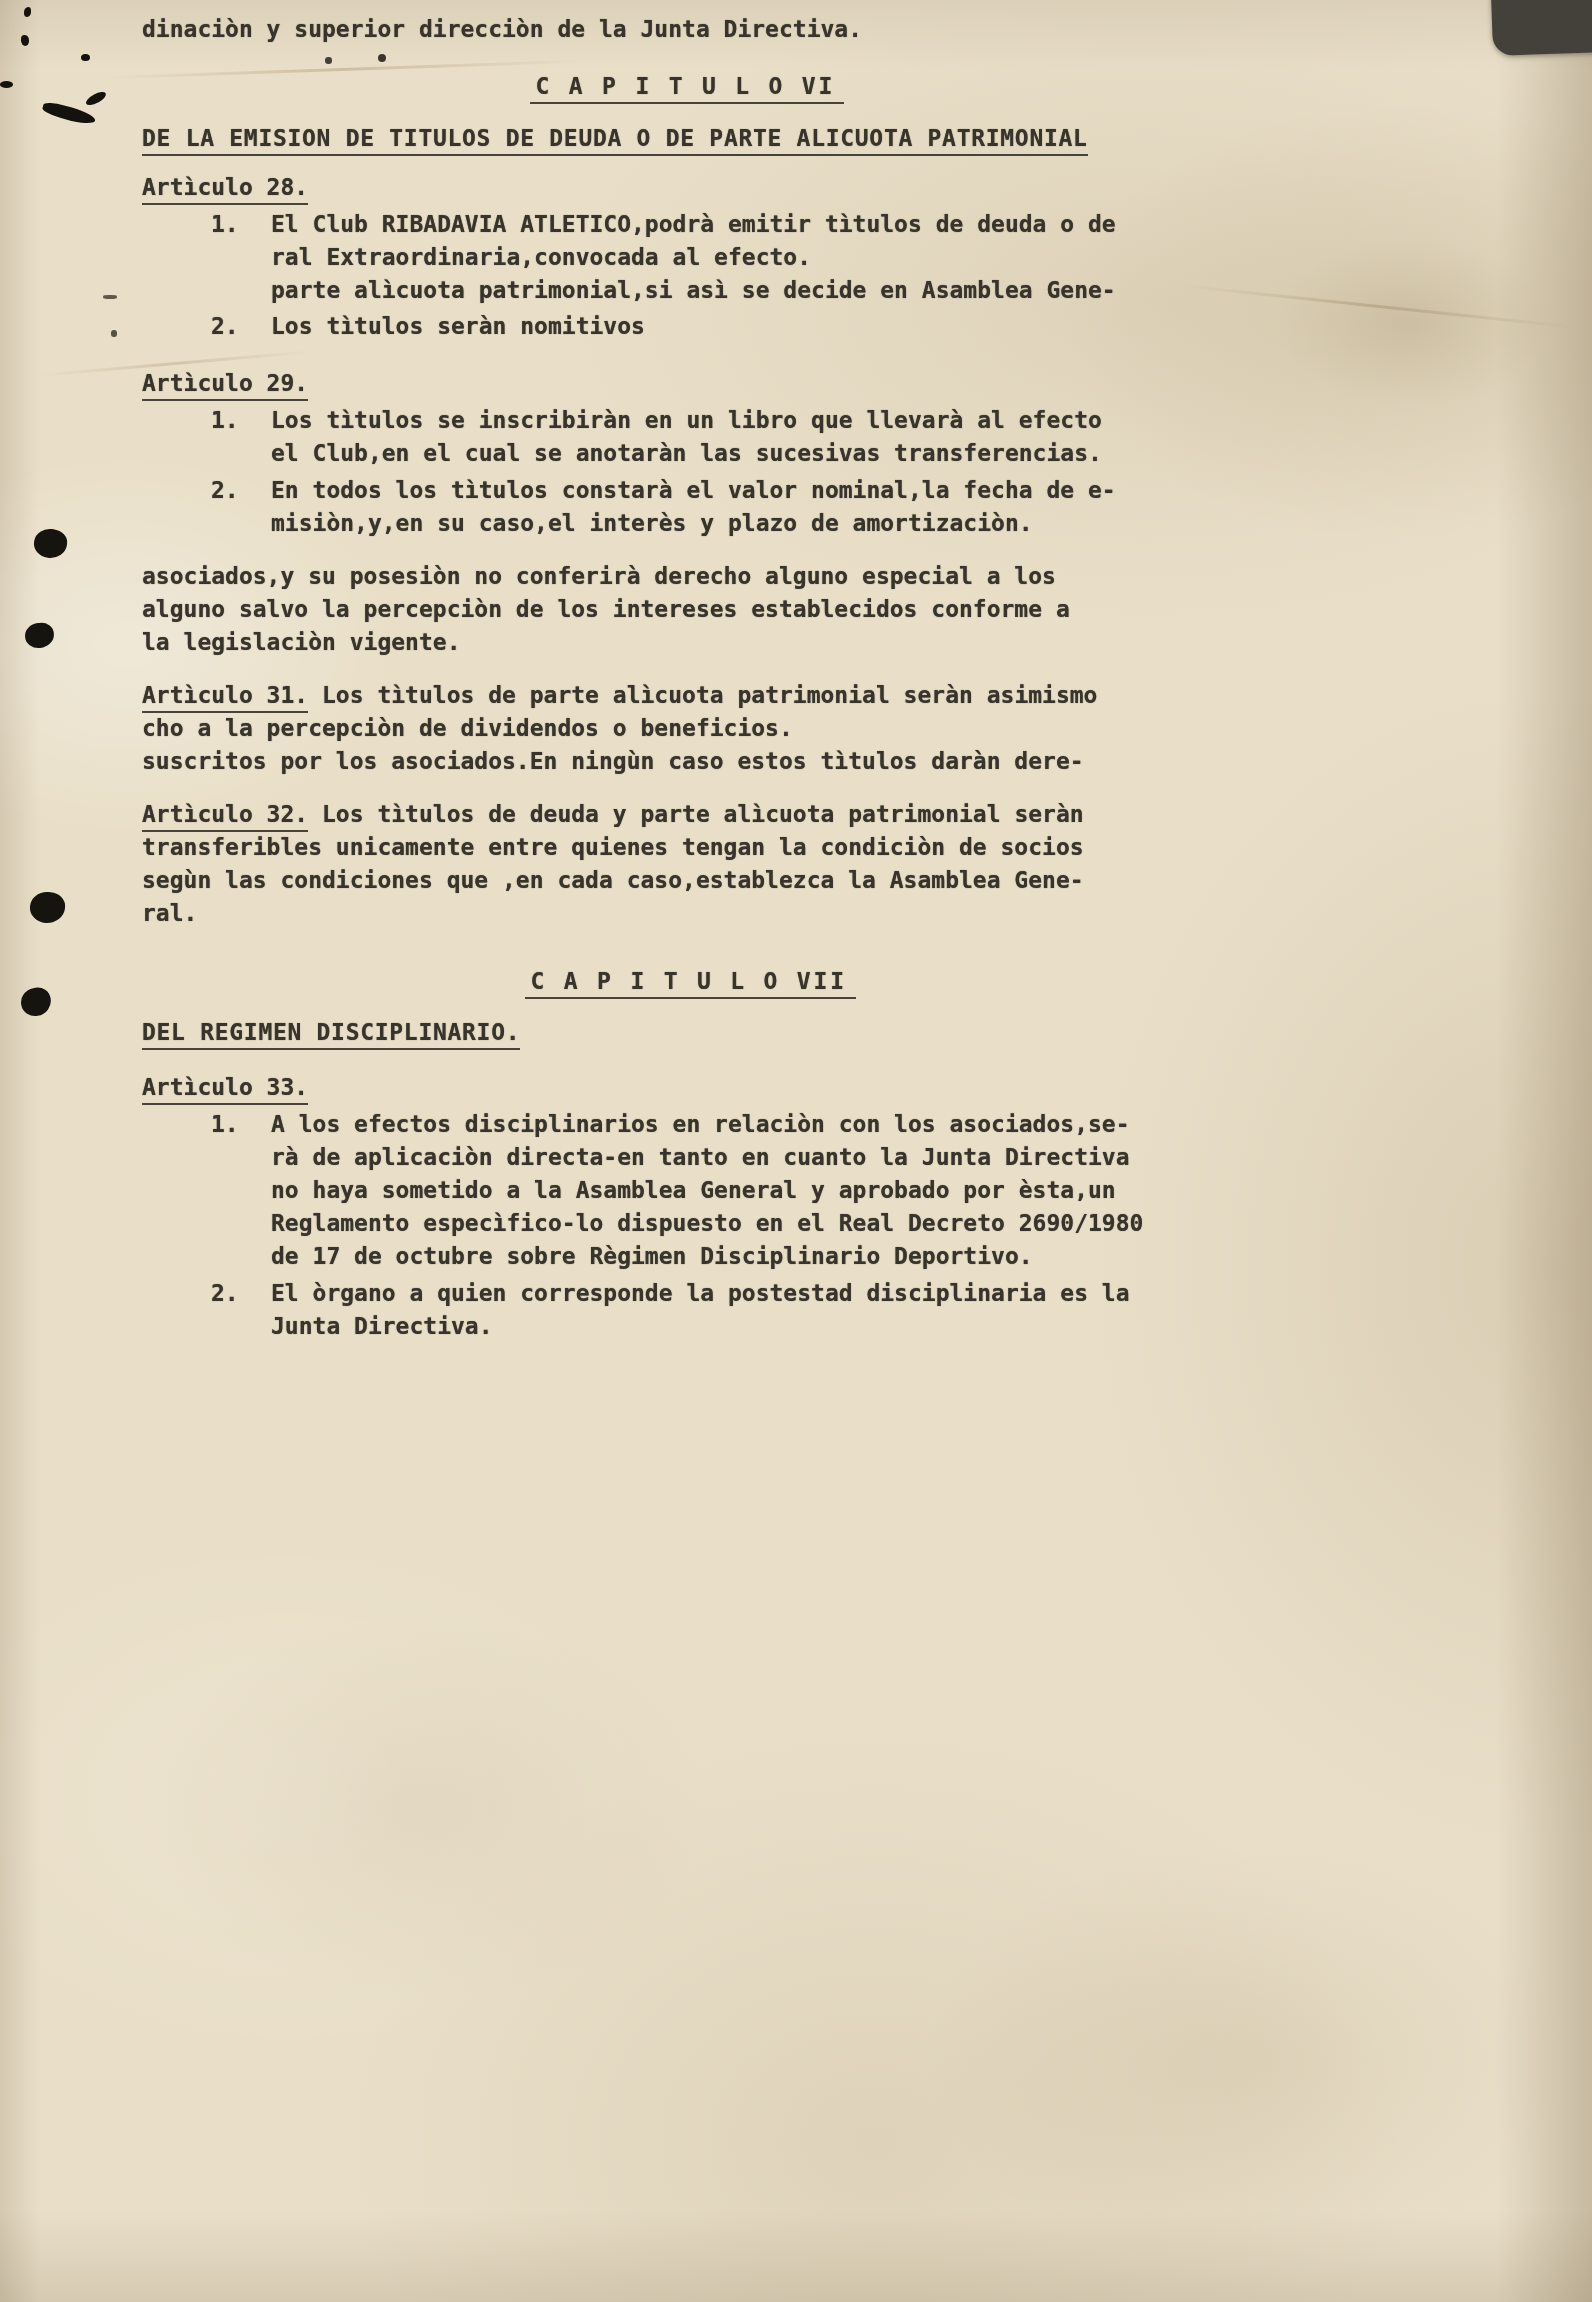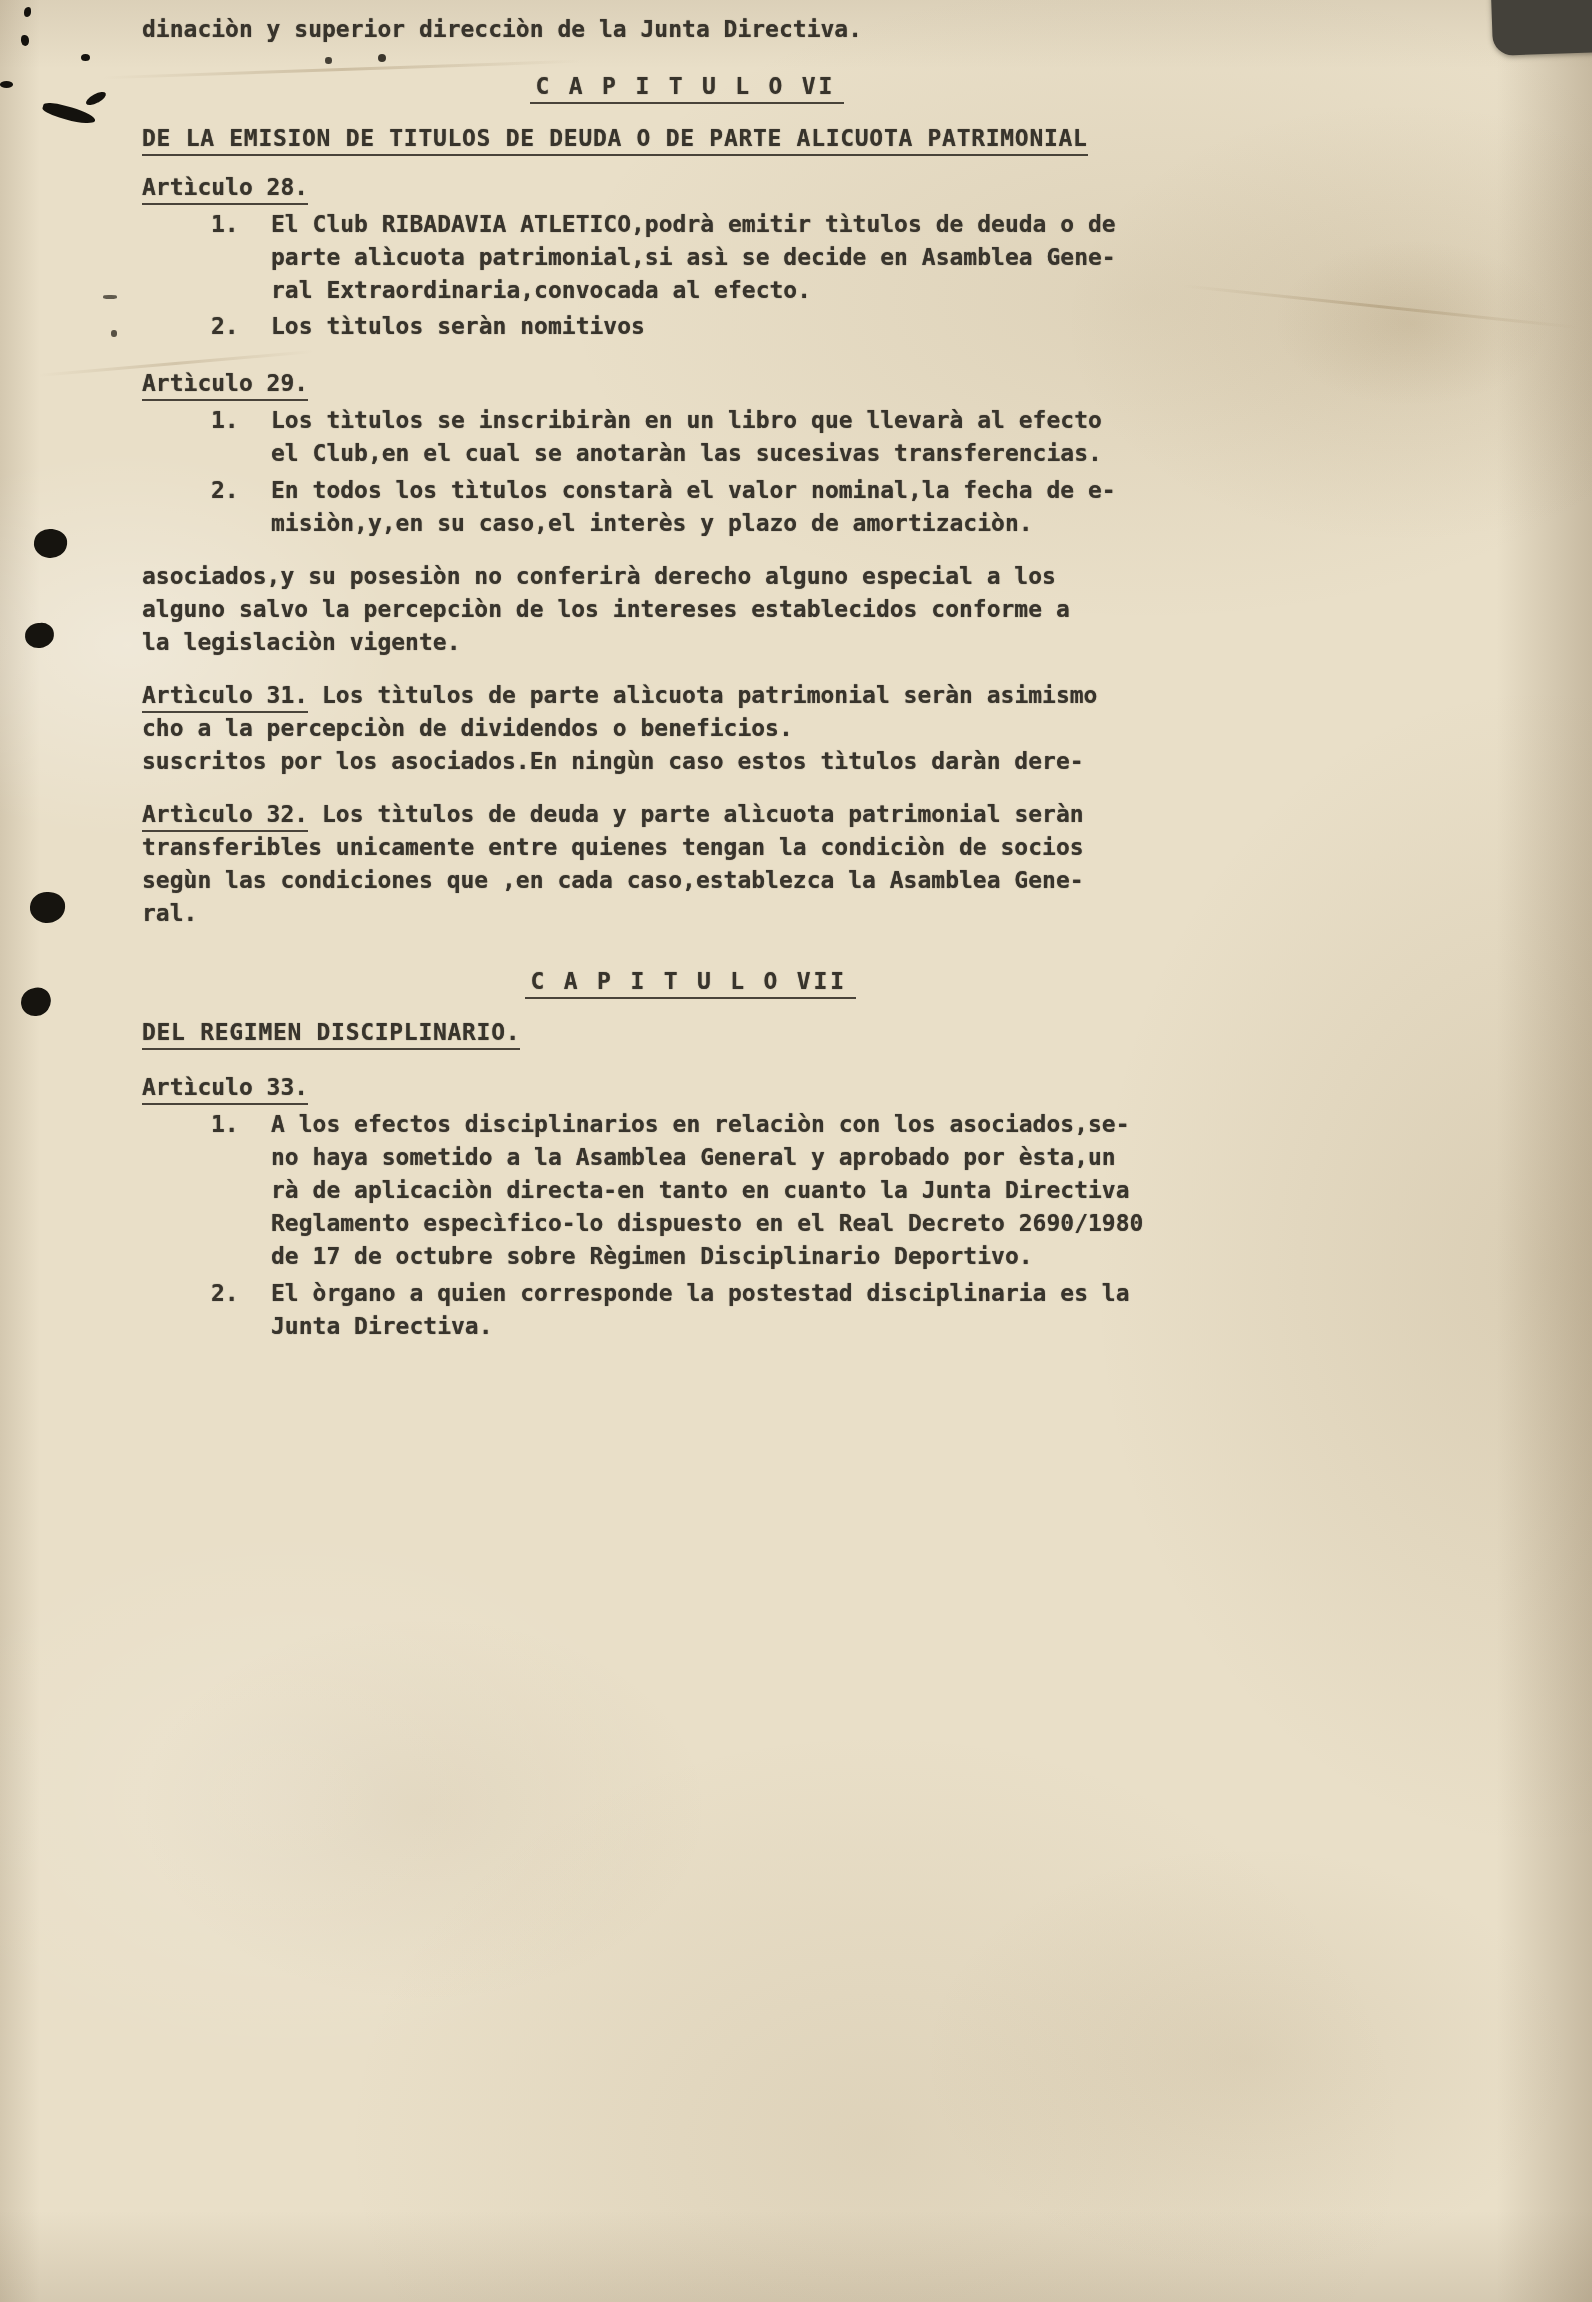--- a/index.html
+++ b/index.html
@@ -111,22 +111,22 @@
     <div class="chapter"><span class="u">C A P I T U L O  VI</span></div>
 
     <div class="section line"><span class="u">DE LA EMISION DE TITULOS DE DEUDA O DE PARTE ALICUOTA PATRIMONIAL</span></div>
 
     <div class="artlabel line"><span class="u">Artìculo 28.</span></div>
 
     <div class="item">
       <div class="num line">1.</div>
       <div class="itxt">
         <div class="line">El Club RIBADAVIA ATLETICO,podrà emitir tìtulos de deuda o de</div>
+        <div class="line">ral Extraordinaria,convocada al efecto.</div>
         <div class="line">parte alìcuota patrimonial,si asì se decide en Asamblea Gene-</div>
-        <div class="line">ral Extraordinaria,convocada al efecto.</div>
       </div>
     </div>
 
     <div class="item">
       <div class="num line">2.</div>
       <div class="itxt">
         <div class="line">Los tìtulos seràn nomitivos</div>
       </div>
     </div>
 
@@ -170,22 +170,22 @@
     <div class="chapter" style="margin-top:35px; padding-left:383px"><span class="u">C A P I T U L O  VII</span></div>
 
     <div class="section line"><span class="u">DEL REGIMEN DISCIPLINARIO.</span></div>
 
     <div class="artlabel line" style="margin-top:22px"><span class="u">Artìculo 33.</span></div>
 
     <div class="item">
       <div class="num line">1.</div>
       <div class="itxt">
         <div class="line">A los efectos disciplinarios en relaciòn con los asociados,se-</div>
+        <div class="line">rà de aplicaciòn directa-en tanto en cuanto la Junta Directiva</div>
         <div class="line">no haya sometido a la Asamblea General y aprobado por èsta,un</div>
-        <div class="line">rà de aplicaciòn directa-en tanto en cuanto la Junta Directiva</div>
         <div class="line">Reglamento especìfico-lo dispuesto en el Real Decreto 2690/1980</div>
         <div class="line">de 17 de octubre sobre Règimen Disciplinario Deportivo.</div>
       </div>
     </div>
 
     <div class="item">
       <div class="num line">2.</div>
       <div class="itxt">
         <div class="line">El òrgano a quien corresponde la postestad disciplinaria es la</div>
         <div class="line">Junta Directiva.</div>

